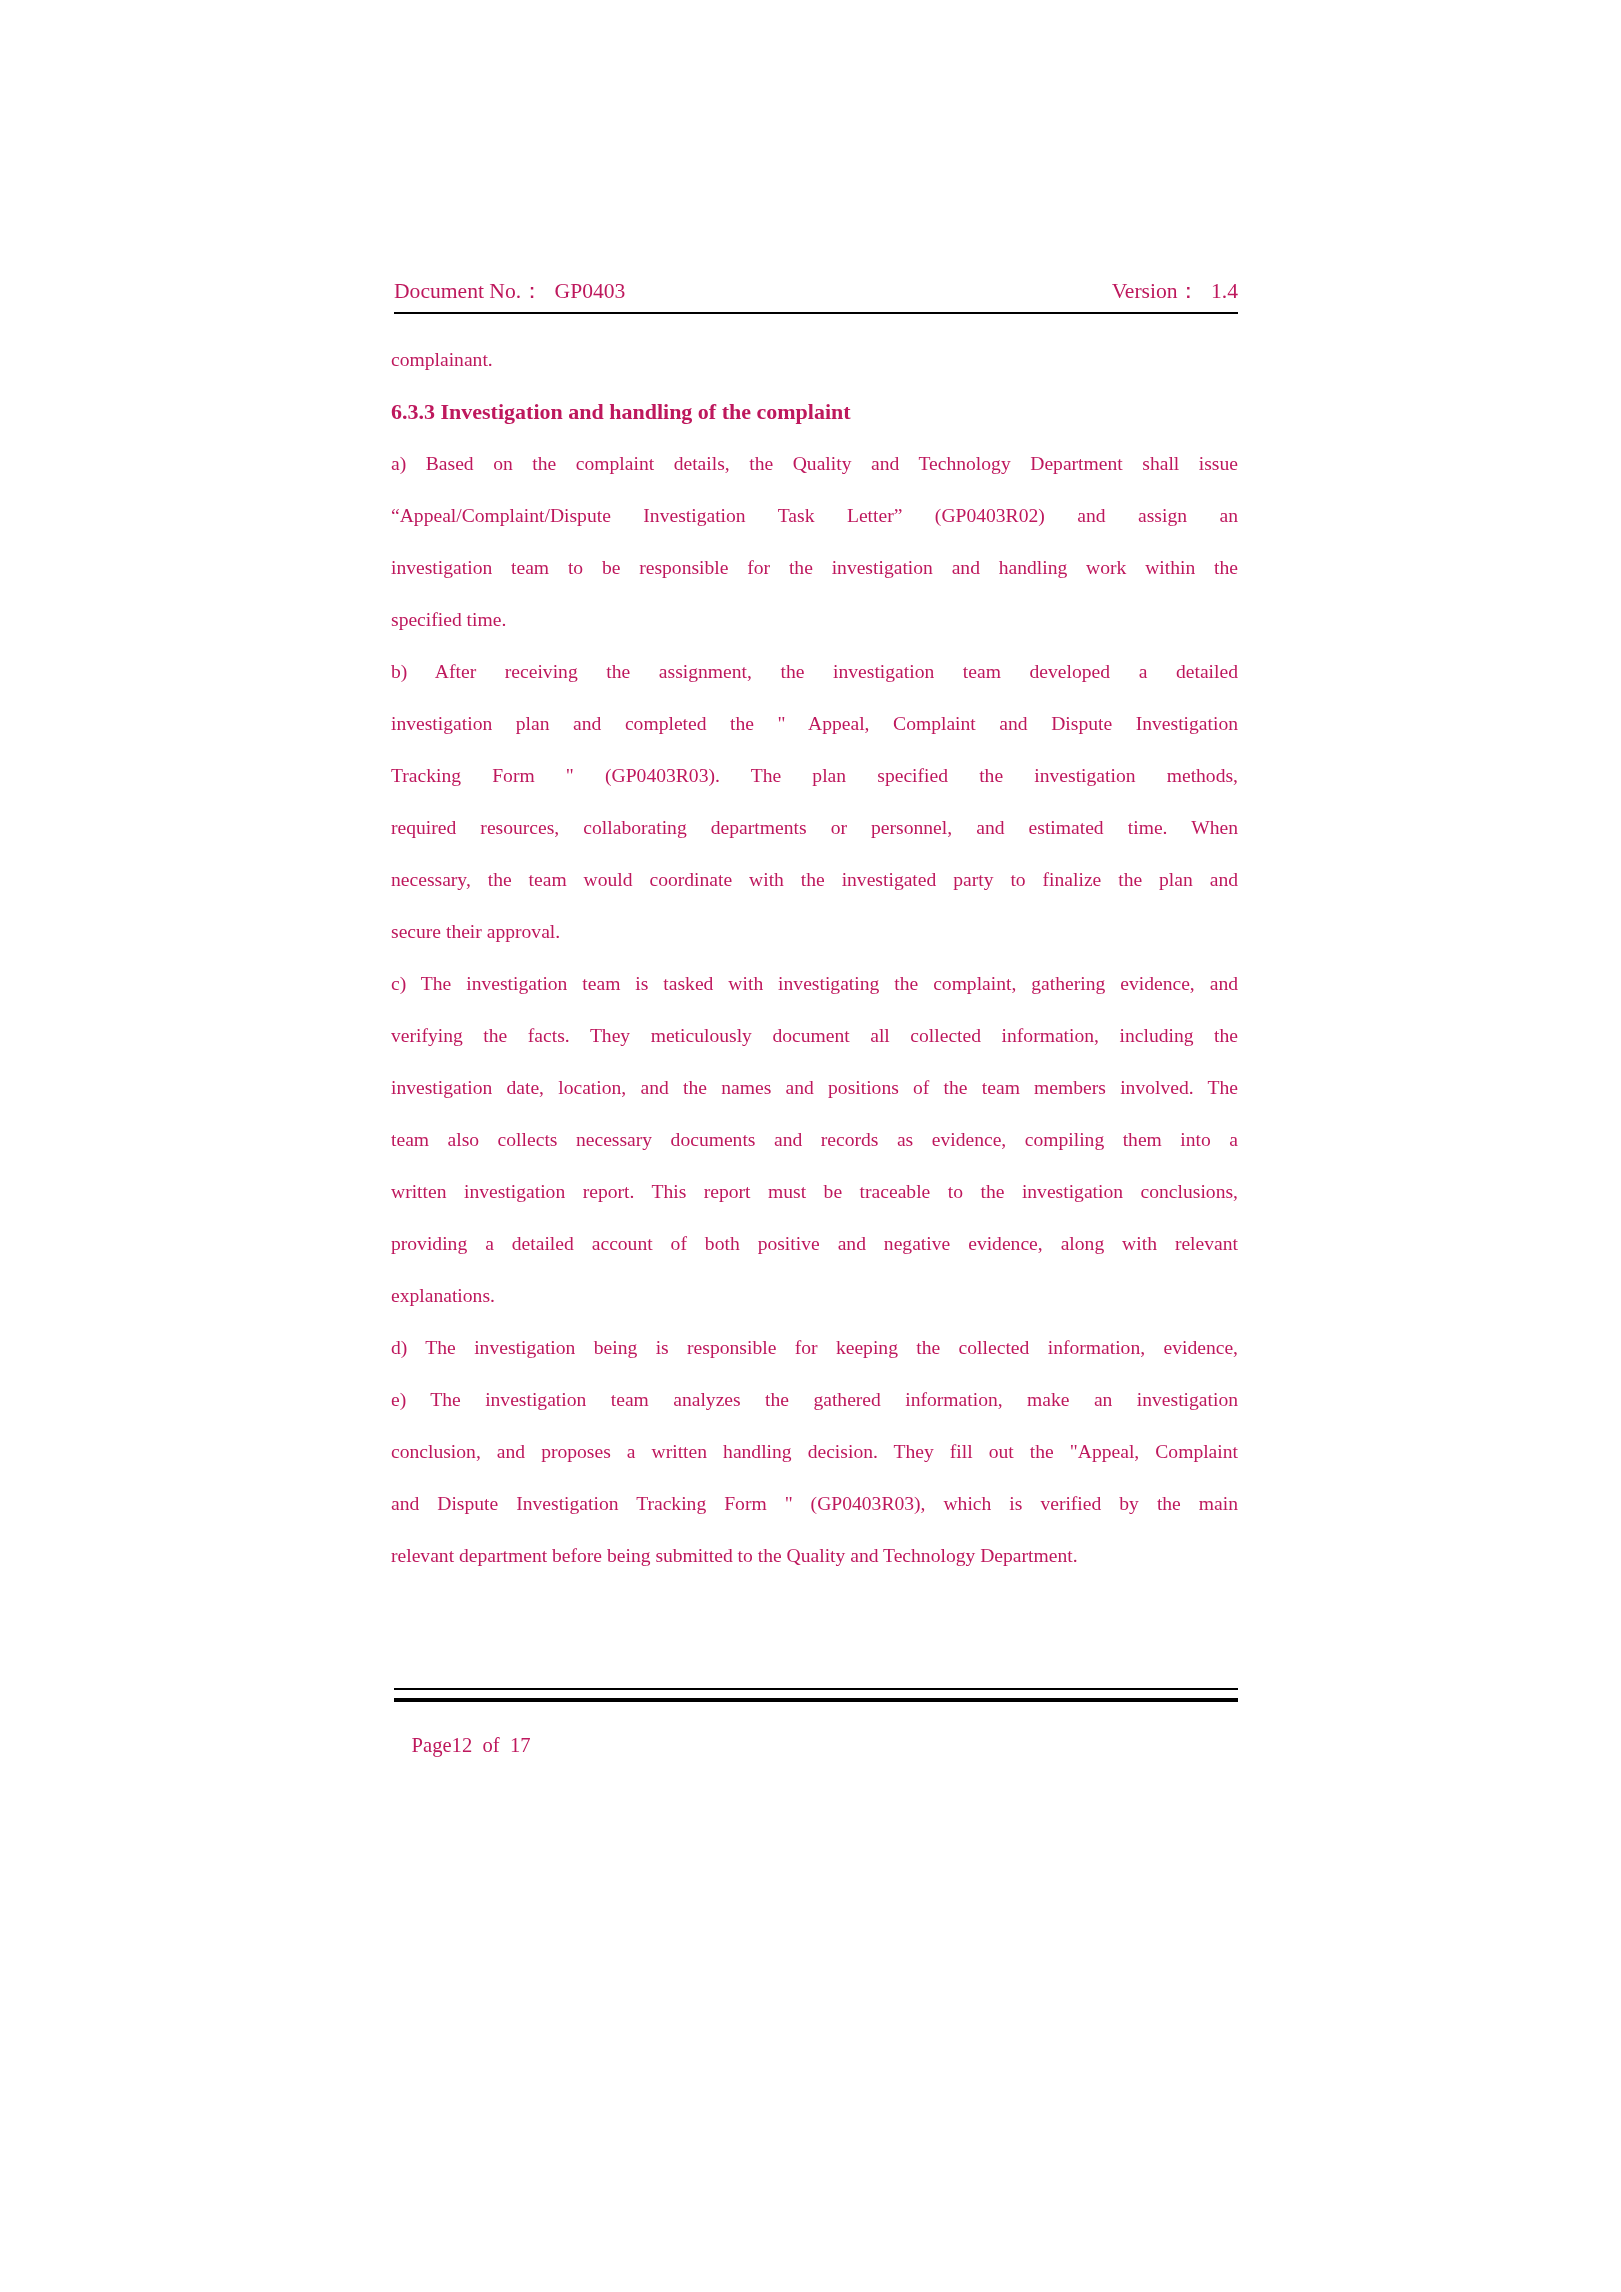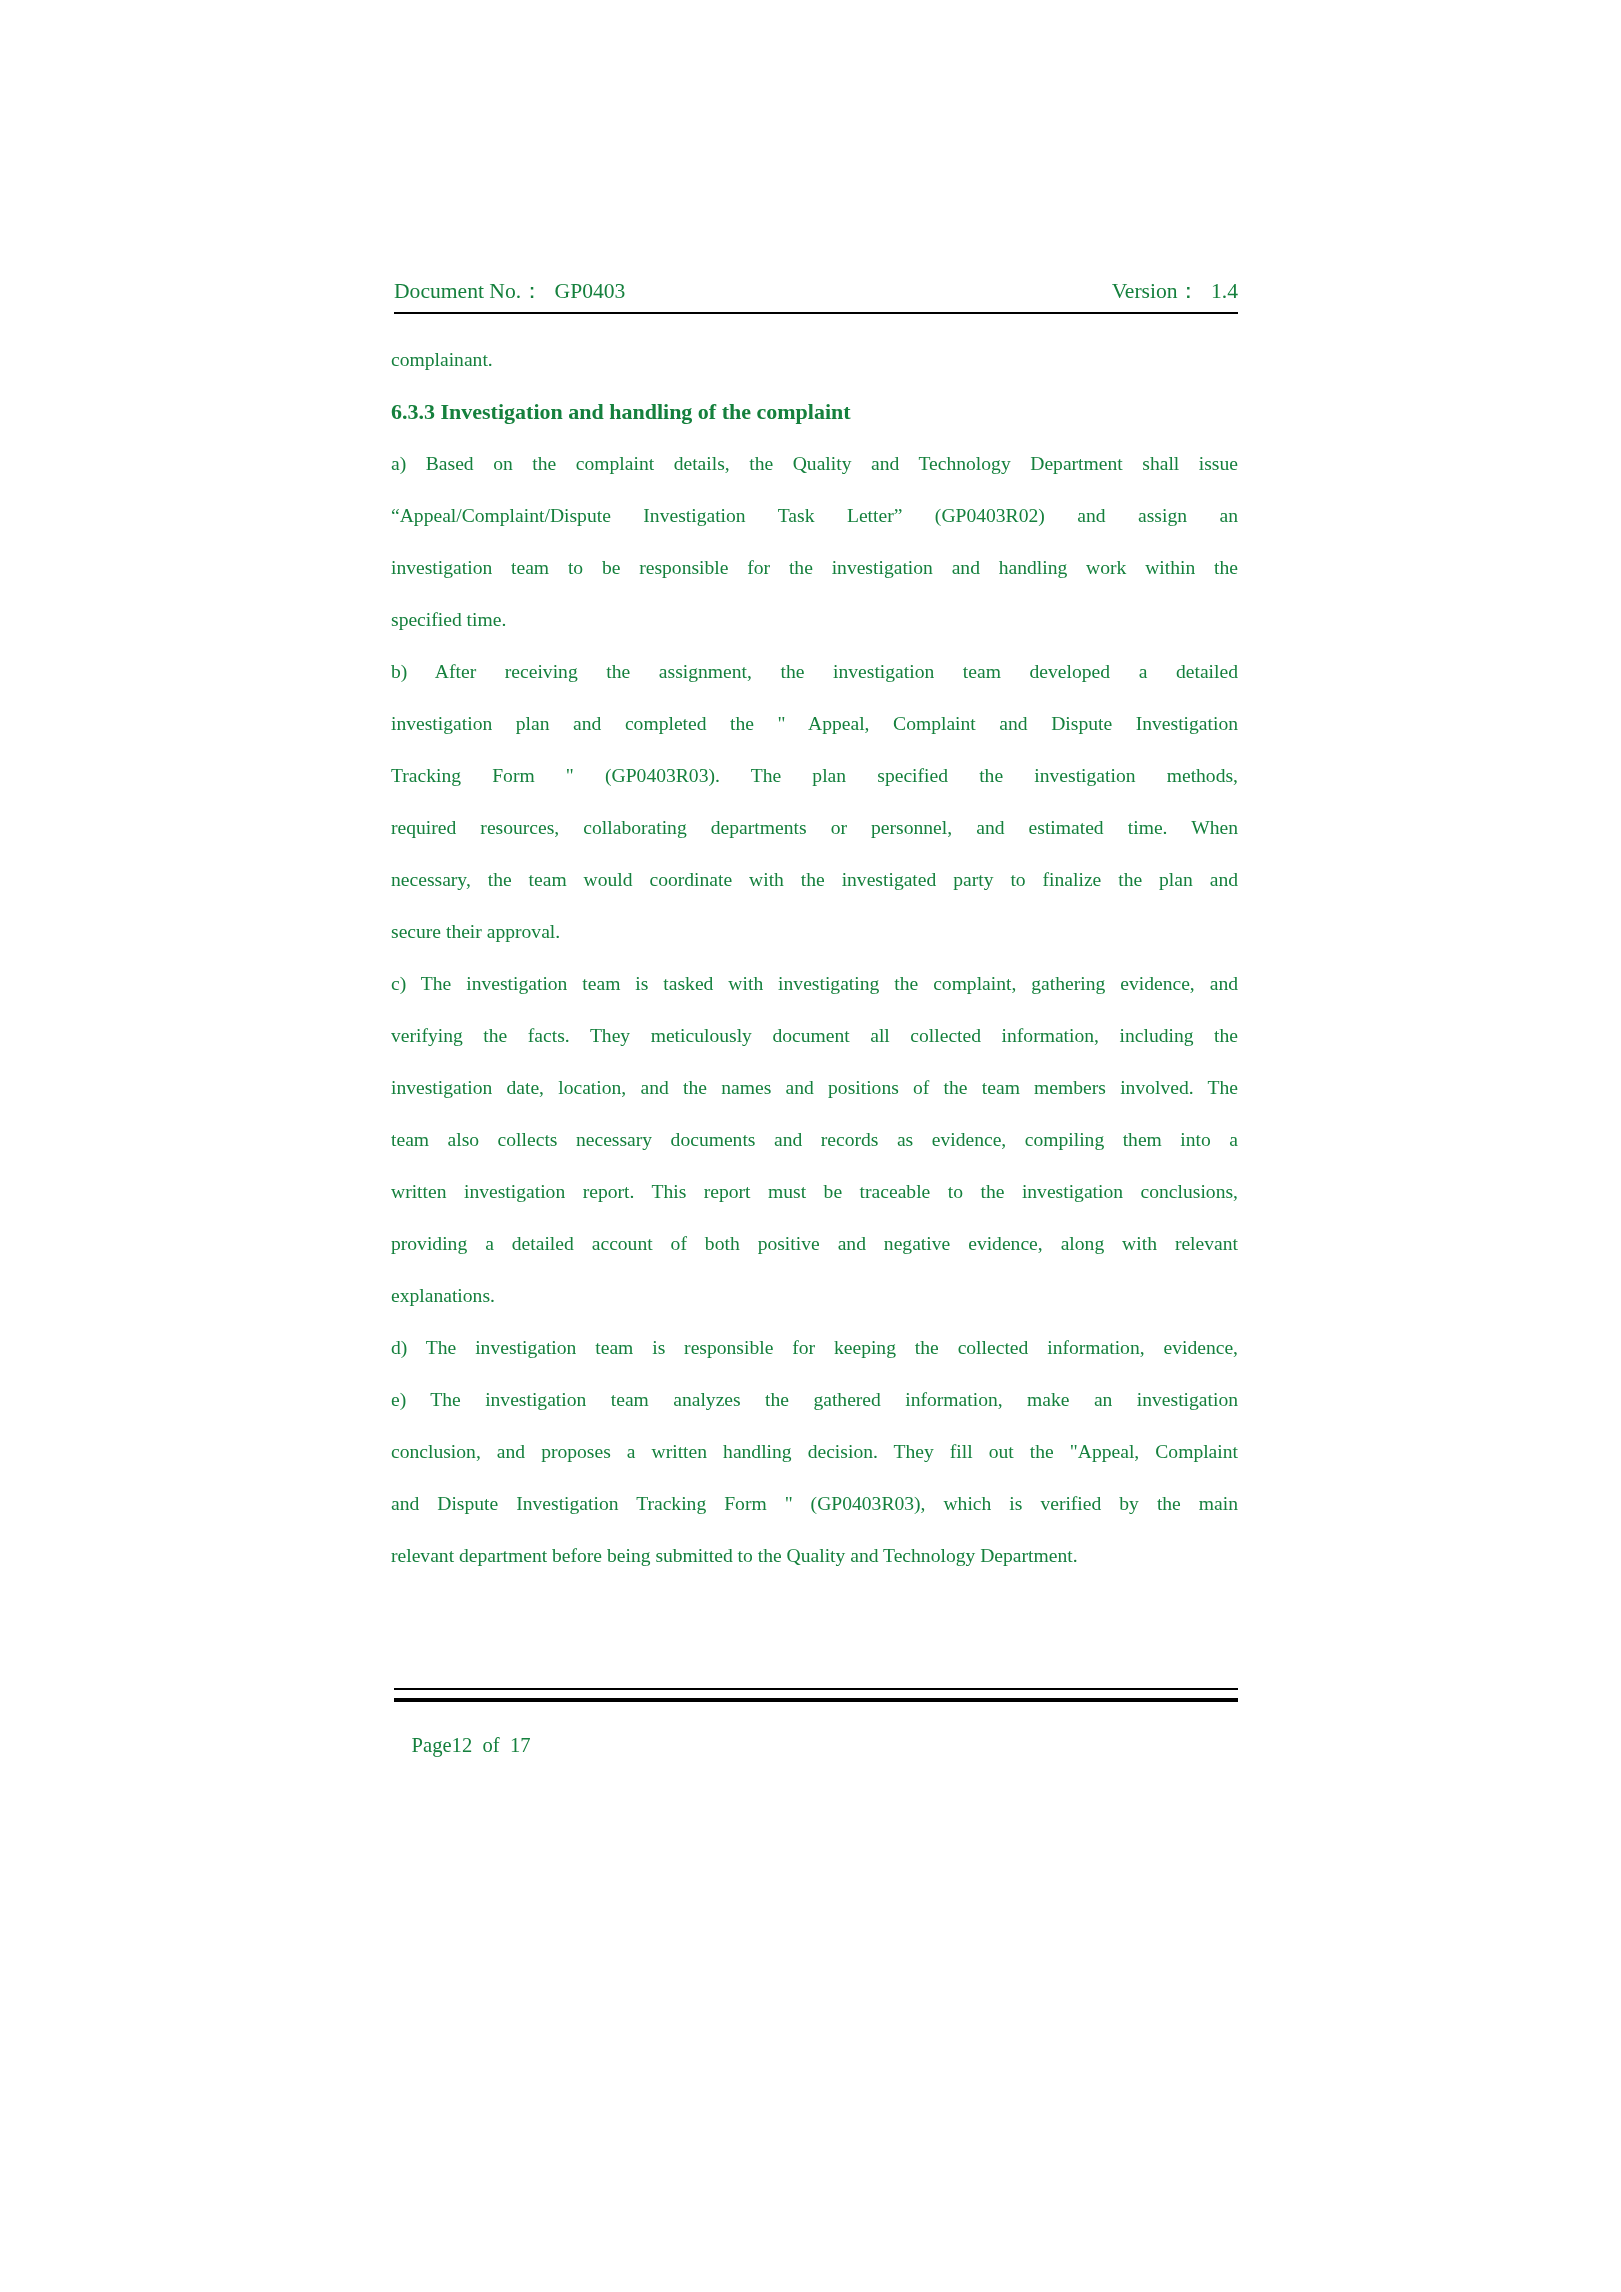--- a/index.html
+++ b/index.html
@@ -5,21 +5,21 @@
   html, body {
     margin: 0;
     padding: 0;
     background: #ffffff;
   }
   .page {
     position: relative;
     width: 1621px;
     height: 2293px;
     background: #ffffff;
-    color: #15803d;
+    color: #be185d;
     font-family: "Liberation Serif", "DejaVu Serif", serif;
     overflow: hidden;
   }
   .header {
     position: absolute;
     left: 394px;
     top: 276px;
     width: 844px;
     display: flex;
     justify-content: space-between;
@@ -102,21 +102,21 @@
       <div class="line justify">required resources, collaborating departments or personnel, and estimated time. When</div>
       <div class="line justify">necessary, the team would coordinate with the investigated party to finalize the plan and</div>
       <div class="line">secure their approval.</div>
       <div class="line justify">c) The investigation team is tasked with investigating the complaint, gathering evidence, and</div>
       <div class="line justify">verifying the facts. They meticulously document all collected information, including the</div>
       <div class="line justify">investigation date, location, and the names and positions of the team members involved. The</div>
       <div class="line justify">team also collects necessary documents and records as evidence, compiling them into a</div>
       <div class="line justify">written investigation report. This report must be traceable to the investigation conclusions,</div>
       <div class="line justify">providing a detailed account of both positive and negative evidence, along with relevant</div>
       <div class="line">explanations.</div>
-      <div class="line justify">d) The investigation team is responsible for keeping the collected information, evidence,</div>
+      <div class="line justify">d) The investigation being is responsible for keeping the collected information, evidence,</div>
       <div class="line justify">e) The investigation team analyzes the gathered information, make an investigation</div>
       <div class="line justify">conclusion, and proposes a written handling decision. They fill out the "Appeal, Complaint</div>
       <div class="line justify">and Dispute Investigation Tracking Form " (GP0403R03), which is verified by the main</div>
       <div class="line">relevant department before being submitted to the Quality and Technology Department.</div>
     </div>
 
   <div class="footer-rule"></div>
 
   <div class="footer">
     <span>Page12  of  17</span>

